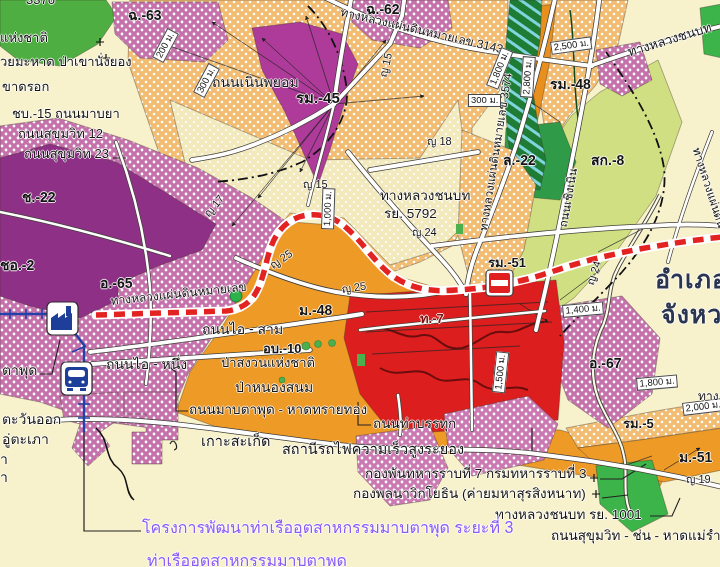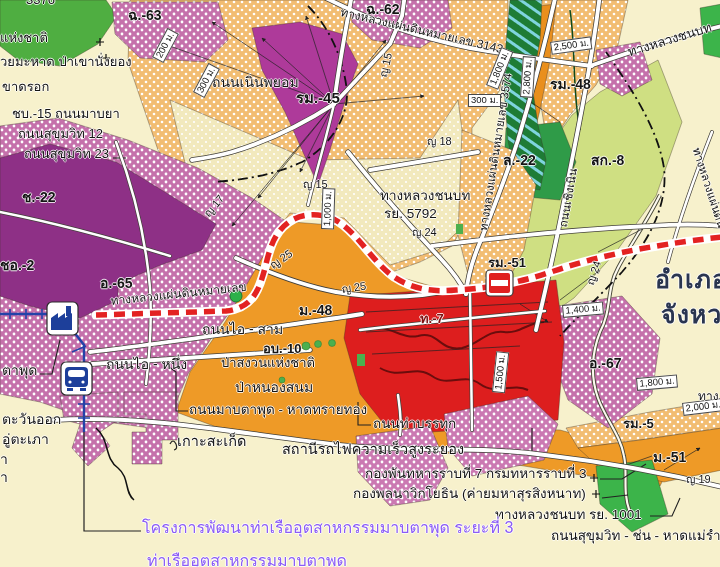--- a/index.html
+++ b/index.html
@@ -276,31 +276,31 @@
       <span class="lbl road-label" style="left: 557px; top: 226px; font-size: 11.5px; transform: rotate(-80deg);">ถนนเชิงเนิน</span>
       <span class="lbl zone-code-label" style="left: 420px; top: 312px; font-size: 13px; color: rgb(126, 17, 17);">ท.-7</span>
       <span class="lbl zone-code-label" style="left: 589px; top: 356px; font-size: 14px;">อ.-67</span>
       <span class="lbl admin-label" style="left: 655px; top: 266px; font-size: 25px;">อำเภอ</span>
       <span class="lbl admin-label" style="left: 661px; top: 301px; font-size: 25px;">จังหว</span>
       <span class="lbl distance-label" style="left: 492px; top: 392px; font-size: 9.5px; transform: rotate(-84deg);">1,500 ม.</span>
       <span class="lbl distance-label" style="left: 562px; top: 305px; font-size: 9.5px; transform: rotate(-5deg);">1,400 ม.</span>
       <span class="lbl distance-label" style="left: 636px; top: 378px; font-size: 9.5px; transform: rotate(-5deg);">1,800 ม.</span>
       <span class="lbl distance-label" style="left: 682px; top: 403px; font-size: 9.5px; transform: rotate(-7deg);">2,000 ม.</span>
       <span class="lbl zone-code-label" style="left: 581px; top: 417px; font-size: 13px; margin-left: 42px;">รม.-5</span>
-      <span class="lbl zone-code-label" style="left: 653px; top: 450px; font-size: 14px;">ม.-51</span>
+      <span class="lbl zone-code-label" style="left: 679px; top: 450px; font-size: 14px;">ม.-51</span>
       <span class="lbl road-label" style="left: 686px; top: 474px; font-size: 11px;">ญ 19</span>
       <span class="lbl road-label" style="left: 702px; top: 146px; font-size: 11.5px; transform: rotate(72deg);">ทางหลวงแผ่นดิน</span>
       <span class="lbl partial-label" style="left: 690px; top: 370px; font-size: 12px; margin-left: 37px;">ทางห</span>
       <span class="lbl partial-label" style="left: 698px; top: 390px; font-size: 12px;">ทาง</span>
       <span class="lbl zone-code-label" style="left: 263px; top: 342px; font-size: 13px;">อบ.-10</span>
       <span class="lbl place-label" style="left: 221px; top: 356px; font-size: 13px;">ป่าสงวนแห่งชาติ</span>
       <span class="lbl place-label" style="left: 235px; top: 380px; font-size: 14px;">ป่าหนองสนม</span>
       <span class="lbl road-label" style="left: 189px; top: 403px; font-size: 13.5px;">ถนนมาบตาพุด - หาดทรายทอง</span>
       <span class="lbl road-label" style="left: 373px; top: 417px; font-size: 13.5px;">ถนนท่าบรรทุก</span>
-      <span class="lbl place-label" style="left: 177px; top: 434px; font-size: 14.5px;">เกาะสะเก็ด</span>
+      <span class="lbl place-label" style="left: 177px; top: 434px; font-size: 14.5px; padding-left: 24px;">เกาะสะเก็ด</span>
       <span class="lbl place-label" style="left: 282px; top: 442px; font-size: 14.5px;">สถานีรถไฟความเร็วสูงระยอง</span>
       <span class="lbl place-label" style="left: 365px; top: 467px; font-size: 13.5px;">กองพันทหารราบที่ 7 กรมทหารราบที่ 3</span>
       <span class="lbl place-label" style="left: 353px; top: 487px; font-size: 13.5px;">กองพลนาวิกโยธิน (ค่ายมหาสุรสิงหนาท)</span>
       <span class="lbl road-label" style="left: 495px; top: 508px; font-size: 13.5px;">ทางหลวงชนบท รย. 1001</span>
       <span class="lbl road-label" style="left: 551px; top: 529px; font-size: 13.5px;">ถนนสุขุมวิท - ช่น - หาดแม่รำพึง</span>
       <span class="lbl note-label" style="left: 142px; top: 519px; font-size: 16px;">โครงการพัฒนาท่าเรืออุตสาหกรรมมาบตาพุด ระยะที่ 3</span>
       <span class="lbl note-label" style="left: 147px; top: 552px; font-size: 16px;">ท่าเรืออุตสาหกรรมมาบตาพุด</span>
       <span class="lbl place-label" style="left: 2px; top: 363px; font-size: 14px;">ตาพุด</span>
       <span class="lbl place-label" style="left: 2px; top: 412px; font-size: 14px;">ตะวันออก</span>
       <span class="lbl place-label" style="left: 2px; top: 432px; font-size: 14px;">อู่ตะเภา</span>

